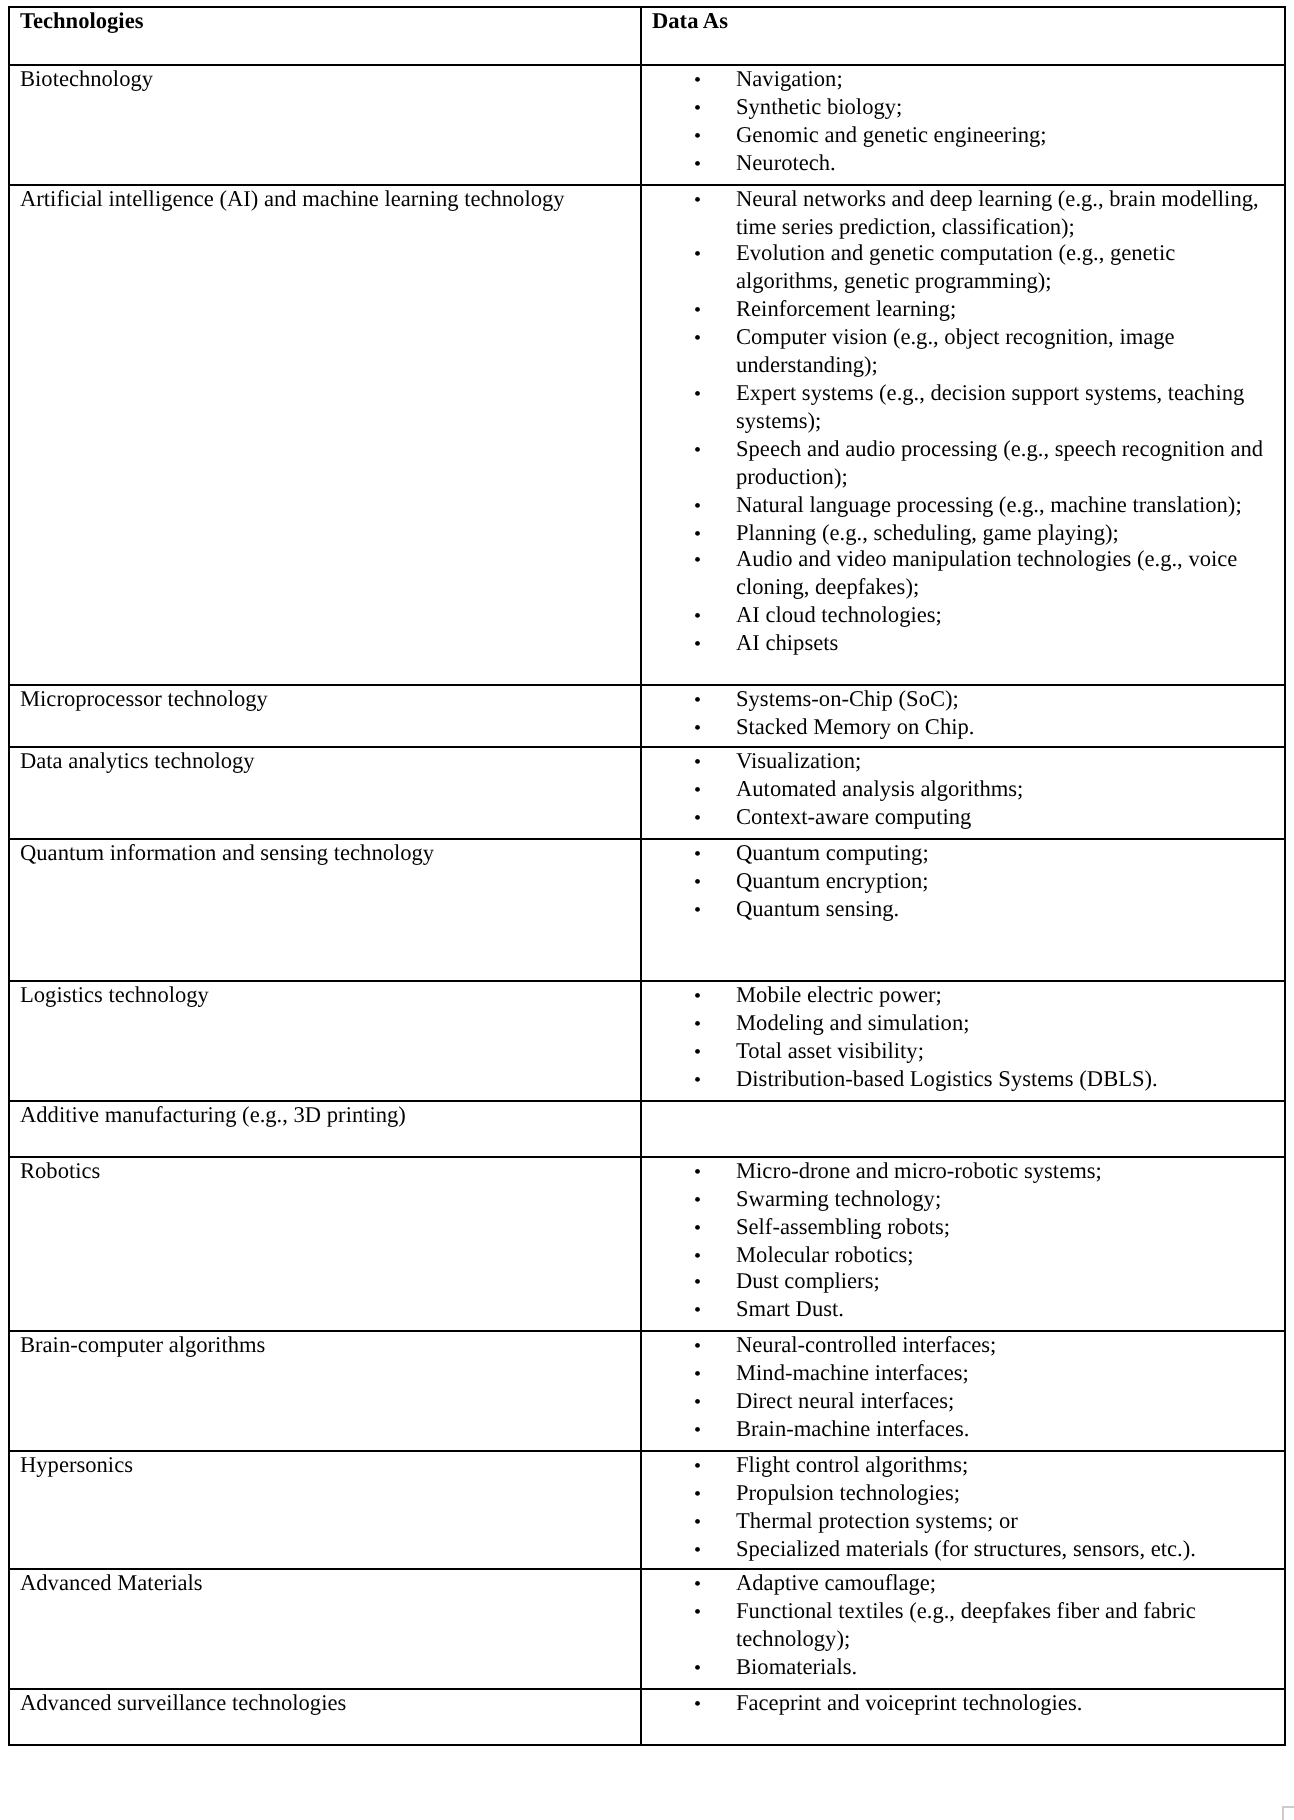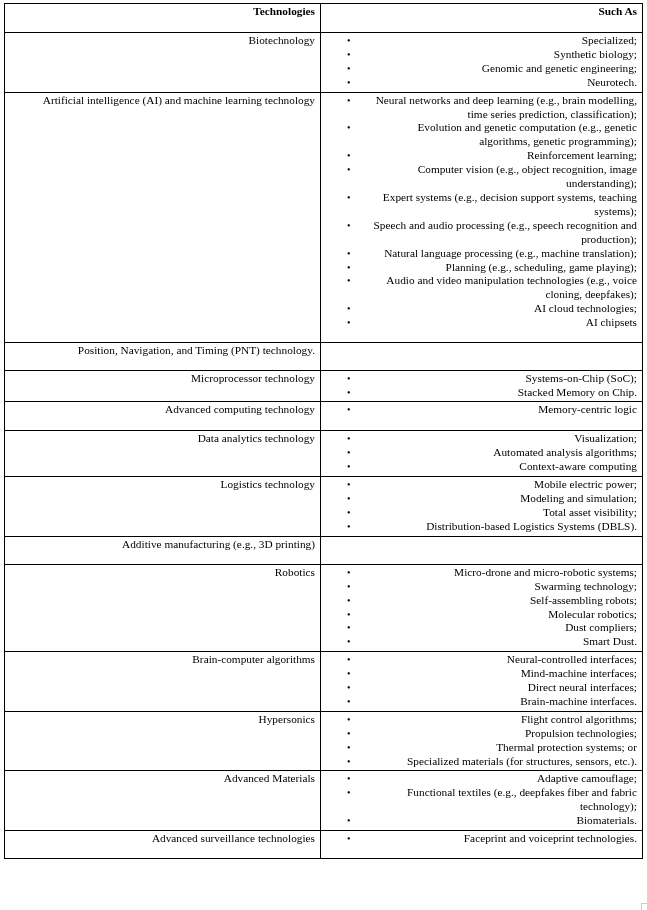--- a/index.html
+++ b/index.html
@@ -1,49 +1,49 @@
 <!DOCTYPE html>
 <html><head>
 <meta charset="utf-8">
 <style>
   html, body { margin: 0; padding: 0; background: #ffffff; }
   body { width: 647px; height: 910px; position: relative; overflow: hidden;
          font-family: "Liberation Serif", "DejaVu Serif", serif; color: #000; }
   table.tech { position: absolute; left: 4px; top: 3px; width: 638px;
                border-collapse: collapse; table-layout: fixed; font-size: 11.3px; line-height: 13.9px; }
-  table.tech td, table.tech th { border: 1px solid #000; vertical-align: top; padding: 1px 5px 2px 5px; text-align: right; }
+  table.tech td, table.tech th { border: 1px solid #000; vertical-align: top; padding: 1px 5px 2px 5px; text-align: left; }
   col.c1 { width: 316px; }
   col.c2 { width: 322px; }
   th { font-weight: bold; height: 25px; }
   ul.items { margin: 0; padding: 0 0 0 42px; list-style: none; }
   ul.items li { position: relative; }
   ul.items li .bullet { position: absolute; left: -21px; top: 0; font-size: 10px; }
   .tail-marker { position: absolute; left: 642px; top: 425px; width: 1px; height: 14px; background:#000; }
   .corner-mark { position: absolute; right: 0; bottom: 0; width: 5px; height: 6px; border-left:1px solid #ccc; border-top:1px solid #ccc;}
 </style>
 </head>
 <body>
 
 <table class="tech">
   <colgroup>
       <col class="c1">
       <col class="c2">
     </colgroup>
   <thead>
     <tr>
       <th>Technologies</th>
-      <th>Such As</th>
+      <th>Data As</th>
     </tr>
   </thead>
   <tbody id="tbody">
       <tr style="height: 50px;">
         <td>Biotechnology</td>
         <td>
           <ul class="items">
-            <li><span class="bullet">•</span><span>Specialized;</span></li>
+            <li><span class="bullet">•</span><span>Navigation;</span></li>
             <li><span class="bullet">•</span><span>Synthetic biology;</span></li>
             <li><span class="bullet">•</span><span>Genomic and genetic engineering;</span></li>
             <li><span class="bullet">•</span><span>Neurotech.</span></li>
           </ul>
         </td>
       </tr>
       <tr style="height: 250px; margin-top: 47px;">
         <td>Artificial intelligence (AI) and machine learning technology</td>
         <td>
           <ul class="items">
@@ -55,47 +55,45 @@
             <li><span class="bullet">•</span><span>Speech and audio processing (e.g., speech recognition and production);</span></li>
             <li><span class="bullet">•</span><span>Natural language processing (e.g., machine translation);</span></li>
             <li><span class="bullet">•</span><span>Planning (e.g., scheduling, game playing);</span></li>
             <li><span class="bullet">•</span><span>Audio and video manipulation technologies (e.g., voice cloning, deepfakes);</span></li>
             <li><span class="bullet">•</span><span>AI cloud technologies;</span></li>
             <li><span class="bullet">•</span><span>AI chipsets</span></li>
           </ul>
         </td>
       </tr>
       <tr style="height: 28px;">
-        <td>Position, Navigation, and Timing (PNT) technology.</td>
-        <td></td>
-      </tr>
-      <tr style="height: 28px;">
         <td>Microprocessor technology</td>
         <td>
           <ul class="items">
             <li><span class="bullet">•</span><span>Systems-on-Chip (SoC);</span></li>
             <li><span class="bullet">•</span><span>Stacked Memory on Chip.</span></li>
-          </ul>
-        </td>
-      </tr>
-      <tr style="height: 29px;">
-        <td>Advanced computing technology</td>
-        <td>
-          <ul class="items">
-            <li><span class="bullet">•</span><span>Memory-centric logic</span></li>
           </ul>
         </td>
       </tr>
       <tr style="height: 42px; font-family: Liberation Serif, serif;">
         <td>Data analytics technology</td>
         <td>
           <ul class="items">
             <li><span class="bullet">•</span><span>Visualization;</span></li>
             <li><span class="bullet">•</span><span>Automated analysis algorithms;</span></li>
             <li><span class="bullet">•</span><span>Context-aware computing</span></li>
+          </ul>
+        </td>
+      </tr>
+      <tr style="height: 71px;">
+        <td>Quantum information and sensing technology</td>
+        <td>
+          <ul class="items">
+            <li><span class="bullet">•</span><span>Quantum computing;</span></li>
+            <li><span class="bullet">•</span><span>Quantum encryption;</span></li>
+            <li><span class="bullet">•</span><span>Quantum sensing.</span></li>
           </ul>
         </td>
       </tr>
       <tr style="height: 57px;">
         <td>Logistics technology</td>
         <td>
           <ul class="items">
             <li><span class="bullet">•</span><span>Mobile electric power;</span></li>
             <li><span class="bullet">•</span><span>Modeling and simulation;</span></li>
             <li><span class="bullet">•</span><span>Total asset visibility;</span></li>

